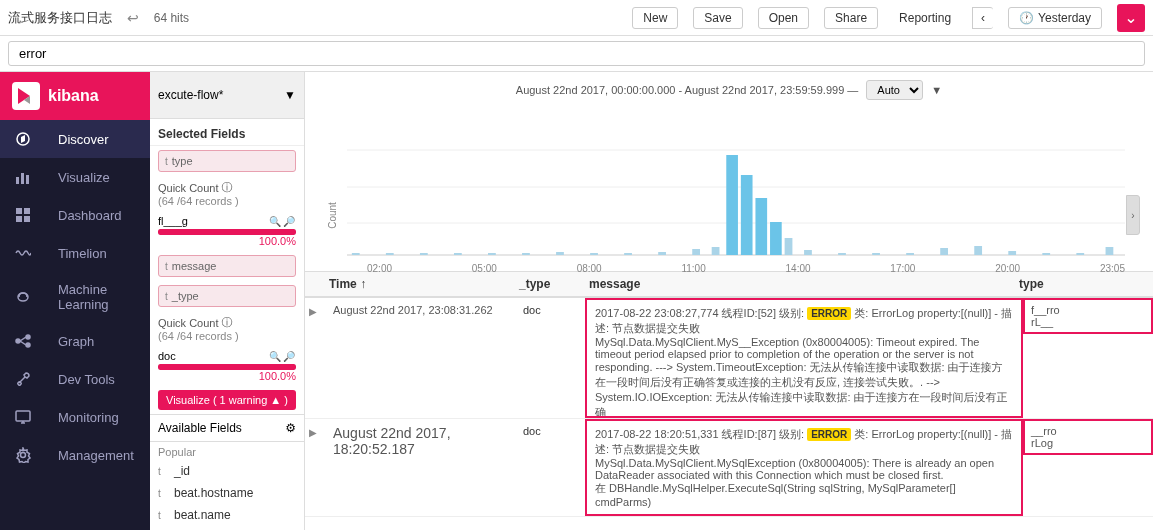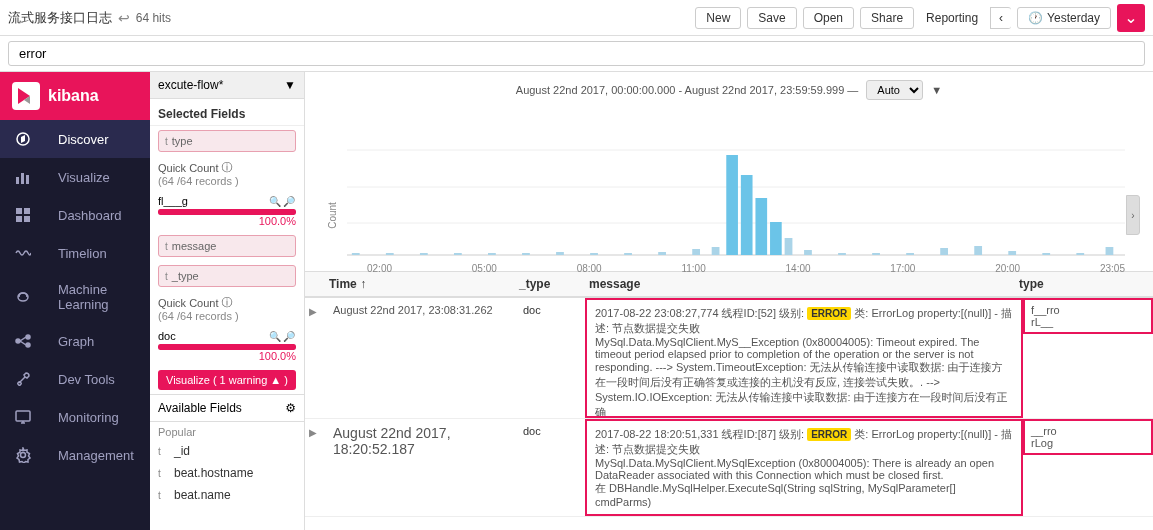--- a/index.html
+++ b/index.html
@@ -1,21 +1,21 @@
 <!DOCTYPE html>
 <html><head>
   <meta charset="utf-8">
   <style>
     * { box-sizing: border-box; margin: 0; padding: 0; }
     body { font-family: 'Segoe UI', Arial, sans-serif; font-size: 12px; background: #f5f5f5; overflow: hidden; width: 1153px; height: 530px; display: flex; flex-direction: column; }
 
     
     .top-nav {
       display: flex; align-items: center; background: #fff; border-bottom: 1px solid #ddd;
-      height: 36px; flex-shrink: 0; padding: 12px 8px; gap: 6px;
+      height: 36px; flex-shrink: 0; padding: 12px 8px; gap: 15px;
     }
     .top-nav-btn {
       background: none; border: 1px solid #ccc; border-radius: 3px;
       padding: 3px 10px; cursor: pointer; font-size: 12px; color: #333;
     }
     .top-nav-reporting { color: #333; font-size: 12px; cursor: pointer; padding: 3px 6px; }
     .top-nav-arrows { display: flex; gap: 0; }
     .top-nav-arrow { background: none; border: 1px solid #ccc; padding: 3px 8px; cursor: pointer; font-size: 12px; color: #333; }
     .top-nav-arrow:first-child { border-right: none; border-radius: 3px 0 0 3px; }
     .top-nav-arrow:last-child { border-radius: 0 3px 3px 0; }
@@ -52,21 +52,21 @@
     .sidebar-item.active { color: #fff; background: #2a2a4e; }
     .sidebar-item-icon { width: 18px; height: 18px; display: flex; align-items: center; justify-content: center; flex-shrink: 0; }
 
     
     .left-panel {
       width: 155px; background: #fff; border-right: 1px solid #ddd;
       display: flex; flex-direction: column; overflow-y: auto; flex-shrink: 0;
     }
     .left-panel-index {
       display: flex; align-items: center; justify-content: space-between;
-      padding: 6px 8px; border-bottom: 1px solid #ddd; background: #f0f0f0;
+      padding: 16px 8px; border-bottom: 1px solid #ddd; background: #f0f0f0;
     }
     .section-header { font-size: 12px; font-weight: bold; color: #333; padding: 8px 8px 4px 8px; border-bottom: 1px solid #eee; }
     .field-item {
       display: flex; align-items: center; gap: 4px; padding: 4px 8px;
       cursor: pointer; font-size: 12px; color: #333;
     }
     .field-type-icon { font-size: 10px; color: #888; width: 12px; }
     .field-name { flex: 1; font-size: 12px; }
     .selected-field-block {
       background: #f8e8ec; border: 1px solid #e8a0b0; border-radius: 3px; margin: 4px 8px; padding: 4px 6px;

